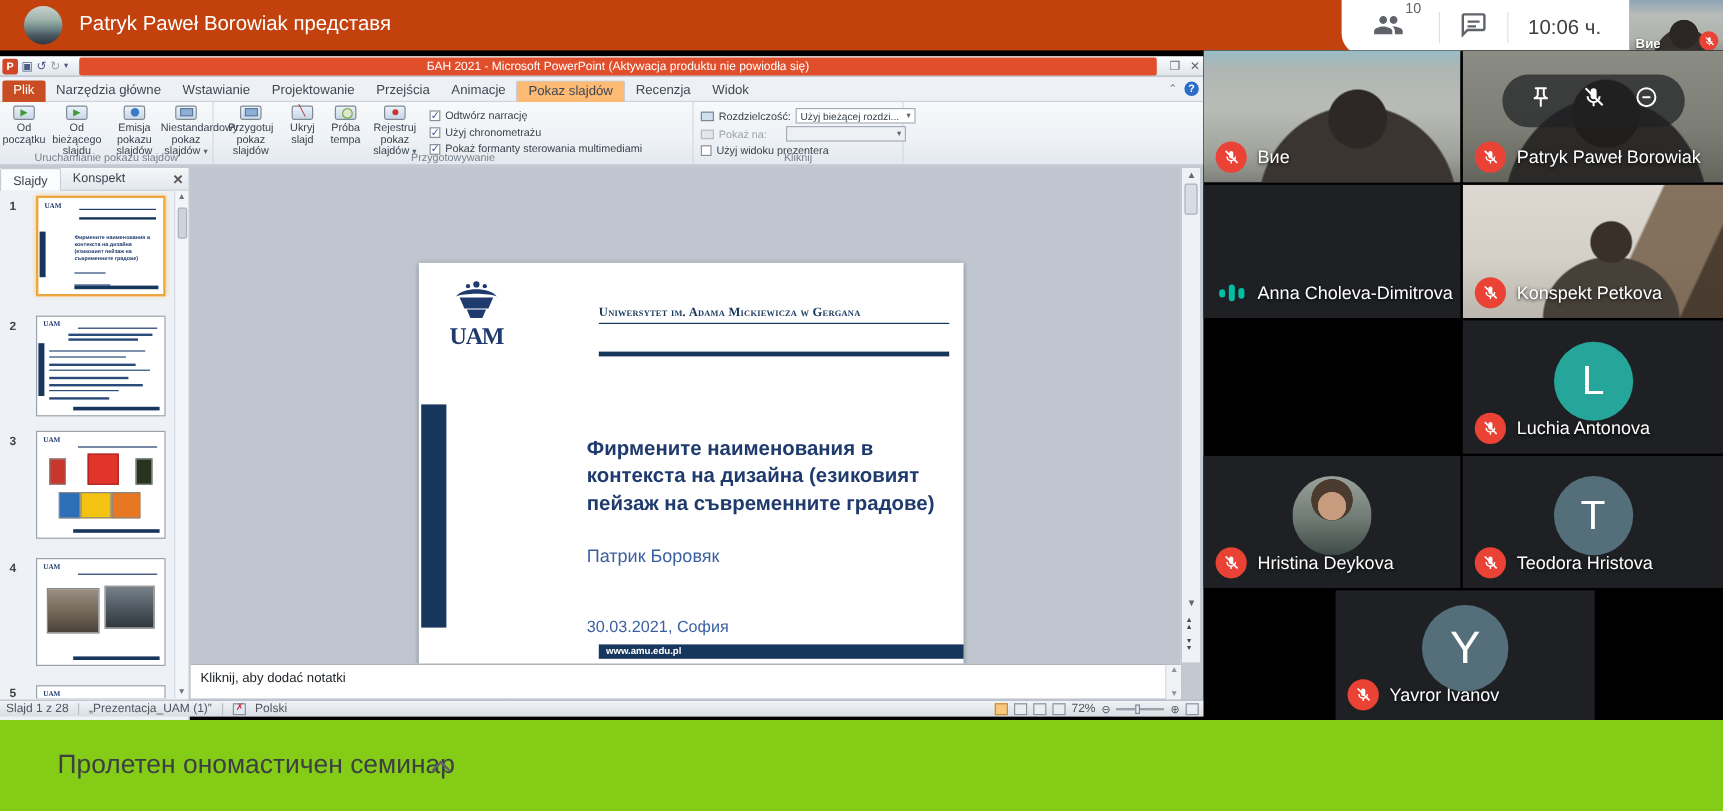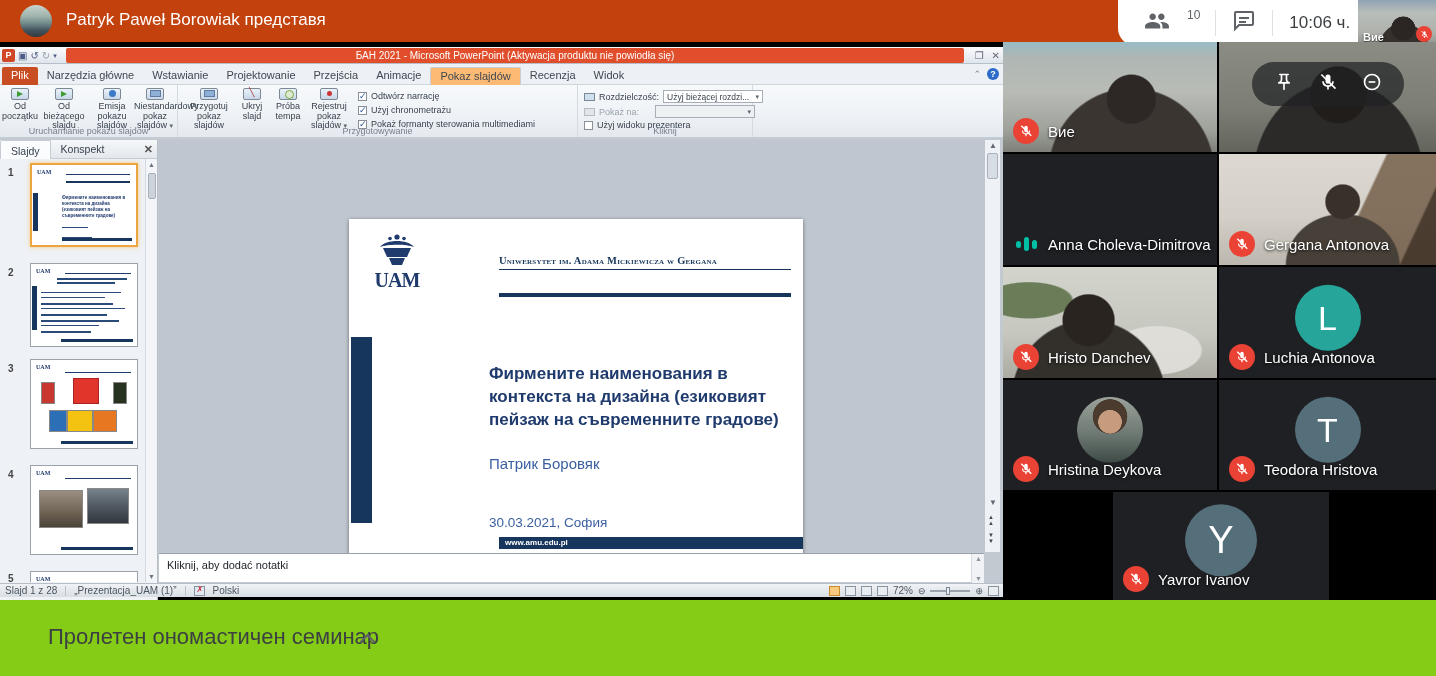--- a/index.html
+++ b/index.html
@@ -6,21 +6,21 @@
   body { font-family:"Liberation Sans", sans-serif; background:#000; }
   #screen { position:relative; width:1436px; height:676px; background:#000; overflow:hidden; }
 
   
   .topbar { position:absolute; left:0; top:0; width:1436px; height:42px; background:#c2410c; }
   .topbar-avatar { position:absolute; left:20px; top:5px; width:32px; height:32px; border-radius:50%;
     background:linear-gradient(180deg,#c8d2cc 0%,#9fb4ad 35%,#6c8486 60%,#46555e 78%,#2e3a42 100%); }
   .topbar-text { position:absolute; left:66px; top:10px; color:#fff; font-size:17px; }
   .status-pill { position:absolute; left:1118px; top:0; width:240px; height:46px; background:#fff;
     border-radius:0 0 0 18px; display:flex; align-items:center; padding-left:26px; }
-  .pill-item { display:flex; align-items:center; color:#5f6368;gap:16px; }
+  .pill-item { display:flex; align-items:flex-start; color:#5f6368; }
   .pill-sep { width:1px; height:26px; background:#e0e0e0; margin:0 16px; }
   .people-count { font-size:12px; color:#5f6368; position:relative; top:-8px; left:1px; }
   .pill-time { font-size:17px; color:#3c4043; white-space:nowrap;text-align:right; }
   .selfview { position:absolute; right:0; top:0; width:78px; height:46px; overflow:hidden;
     background:
       radial-gradient(circle at 58% 62%, #2b2624 0 22%, rgba(43,38,36,0) 23%),
       radial-gradient(ellipse at 58% 125%, #35302c 0 42%, rgba(53,48,44,0) 43%),
       linear-gradient(180deg,#8fa3b5 0%,#b9bdb9 28%,#aeb1ac 70%,#8d8f8a 100%); }
   .selfview-label { position:absolute; left:5px; bottom:3px; color:#fff; font-size:11px; font-weight:bold; text-shadow:0 1px 2px rgba(0,0,0,.8); }
   .selfview-mic { position:absolute; right:4px; bottom:4px; width:16px; height:16px; border-radius:50%; background:#ea4335;
@@ -498,20 +498,29 @@
               <line x1="4" y1="3" x2="21" y2="20" stroke="#fff" stroke-width="2"></line>
             </svg>
         </span>
         <span>
           <svg width="20" height="20" viewBox="0 0 24 24" fill="none" stroke="#fff" stroke-width="2">
               <circle cx="12" cy="12" r="9"></circle>
               <line x1="8" y1="12" x2="16" y2="12"></line>
             </svg>
         </span>
       </div>
+      <div class="tile-label">
+        <span class="micbadge">
+          <svg width="14" height="14" viewBox="0 0 24 24" fill="#fff">
+              <path d="M12 14a3 3 0 0 0 3-3V6a3 3 0 0 0-6 0v5a3 3 0 0 0 3 3zm5-3a5 5 0 0 1-10 0H5a7 7 0 0 0 6 6.9V21h2v-3.1A7 7 0 0 0 19 11h-2z"></path>
+              <line x1="4" y1="3" x2="21" y2="20" stroke="#fff" stroke-width="2.4"></line>
+            </svg>
+        </span>
+        <span>Patryk Paweł Borowiak</span>
+      </div>
     </div>
 
     <div class="tile" style="left:0;top:112px;width:214px;height:111px">
       <div class="v-anna"></div>
       <div class="tile-label">
         <span class="speakbars">
           <i style="height:7px"></i>
             <i style="height:14px"></i>
             <i style="height:9px"></i>
         </span>
@@ -521,36 +530,24 @@
 
     <div class="tile" style="left:216px;top:112px;width:217px;height:111px">
       <div class="v-gergana"></div>
       <div class="tile-label">
         <span class="micbadge">
           <svg width="14" height="14" viewBox="0 0 24 24" fill="#fff">
               <path d="M12 14a3 3 0 0 0 3-3V6a3 3 0 0 0-6 0v5a3 3 0 0 0 3 3zm5-3a5 5 0 0 1-10 0H5a7 7 0 0 0 6 6.9V21h2v-3.1A7 7 0 0 0 19 11h-2z"></path>
               <line x1="4" y1="3" x2="21" y2="20" stroke="#fff" stroke-width="2.4"></line>
             </svg>
         </span>
-        <span>Gergana Antonova</span>
-      </div>
-    </div>
-
-    <div class="tile" style="left:0;top:225px;width:214px;height:111px">
-      <div class="v-hristo"></div>
-      <div class="tile-label">
-        <span class="micbadge">
-          <svg width="14" height="14" viewBox="0 0 24 24" fill="#fff">
-              <path d="M12 14a3 3 0 0 0 3-3V6a3 3 0 0 0-6 0v5a3 3 0 0 0 3 3zm5-3a5 5 0 0 1-10 0H5a7 7 0 0 0 6 6.9V21h2v-3.1A7 7 0 0 0 19 11h-2z"></path>
-              <line x1="4" y1="3" x2="21" y2="20" stroke="#fff" stroke-width="2.4"></line>
-            </svg>
-        </span>
-        <span>Hristo Danchev</span>
-      </div>
-    </div>
+        <span>Konspekt Petkova</span>
+      </div>
+    </div>
+
 
     <div class="tile" style="left:216px;top:225px;width:217px;height:111px">
       <div class="avatar-circle" style="width:66px;height:66px;line-height:66px;background:#26a69a">L</div>
       <div class="tile-label">
         <span class="micbadge">
           <svg width="14" height="14" viewBox="0 0 24 24" fill="#fff">
               <path d="M12 14a3 3 0 0 0 3-3V6a3 3 0 0 0-6 0v5a3 3 0 0 0 3 3zm5-3a5 5 0 0 1-10 0H5a7 7 0 0 0 6 6.9V21h2v-3.1A7 7 0 0 0 19 11h-2z"></path>
               <line x1="4" y1="3" x2="21" y2="20" stroke="#fff" stroke-width="2.4"></line>
             </svg>
         </span>

